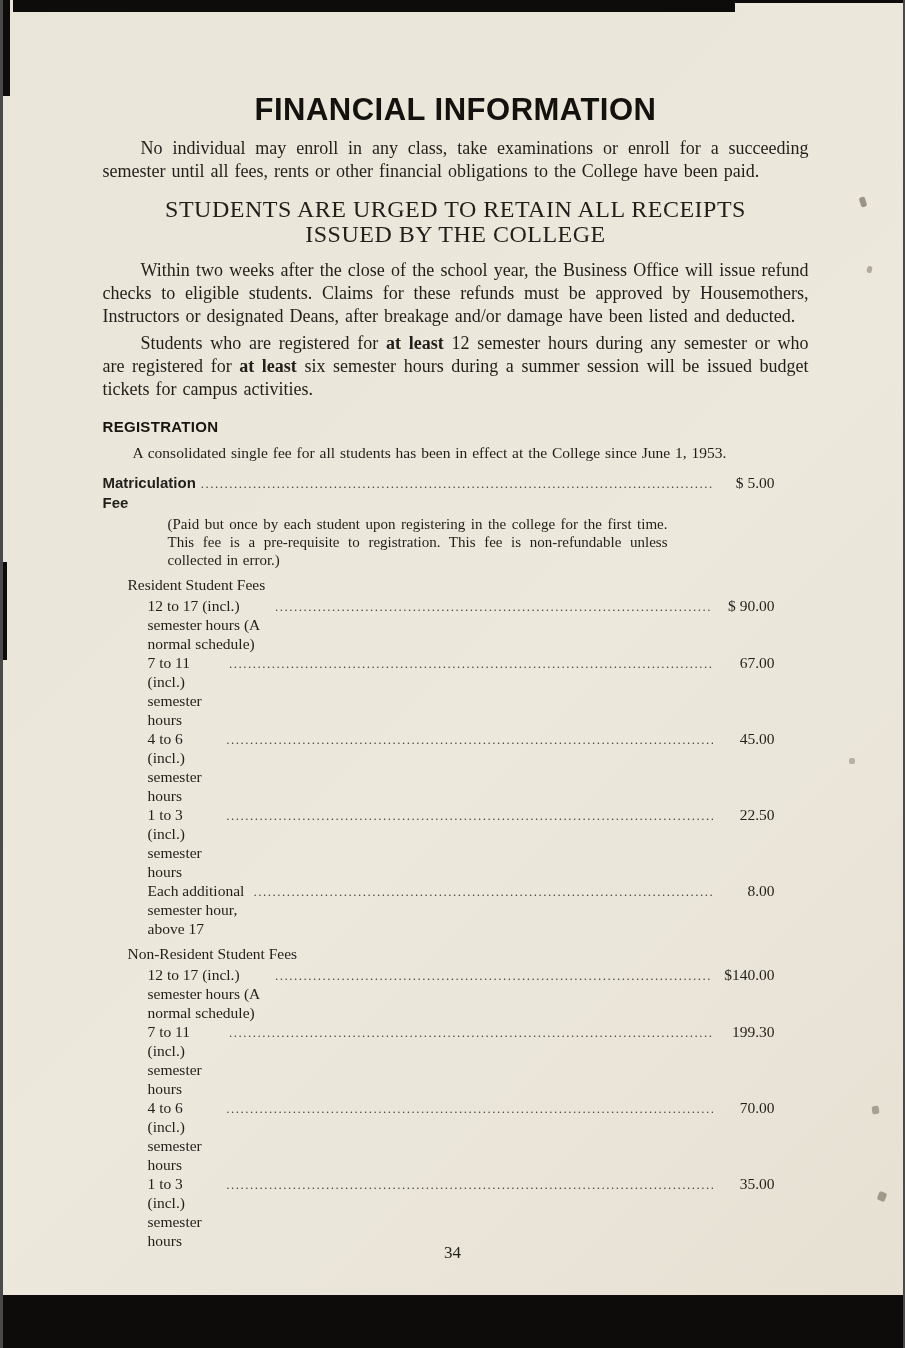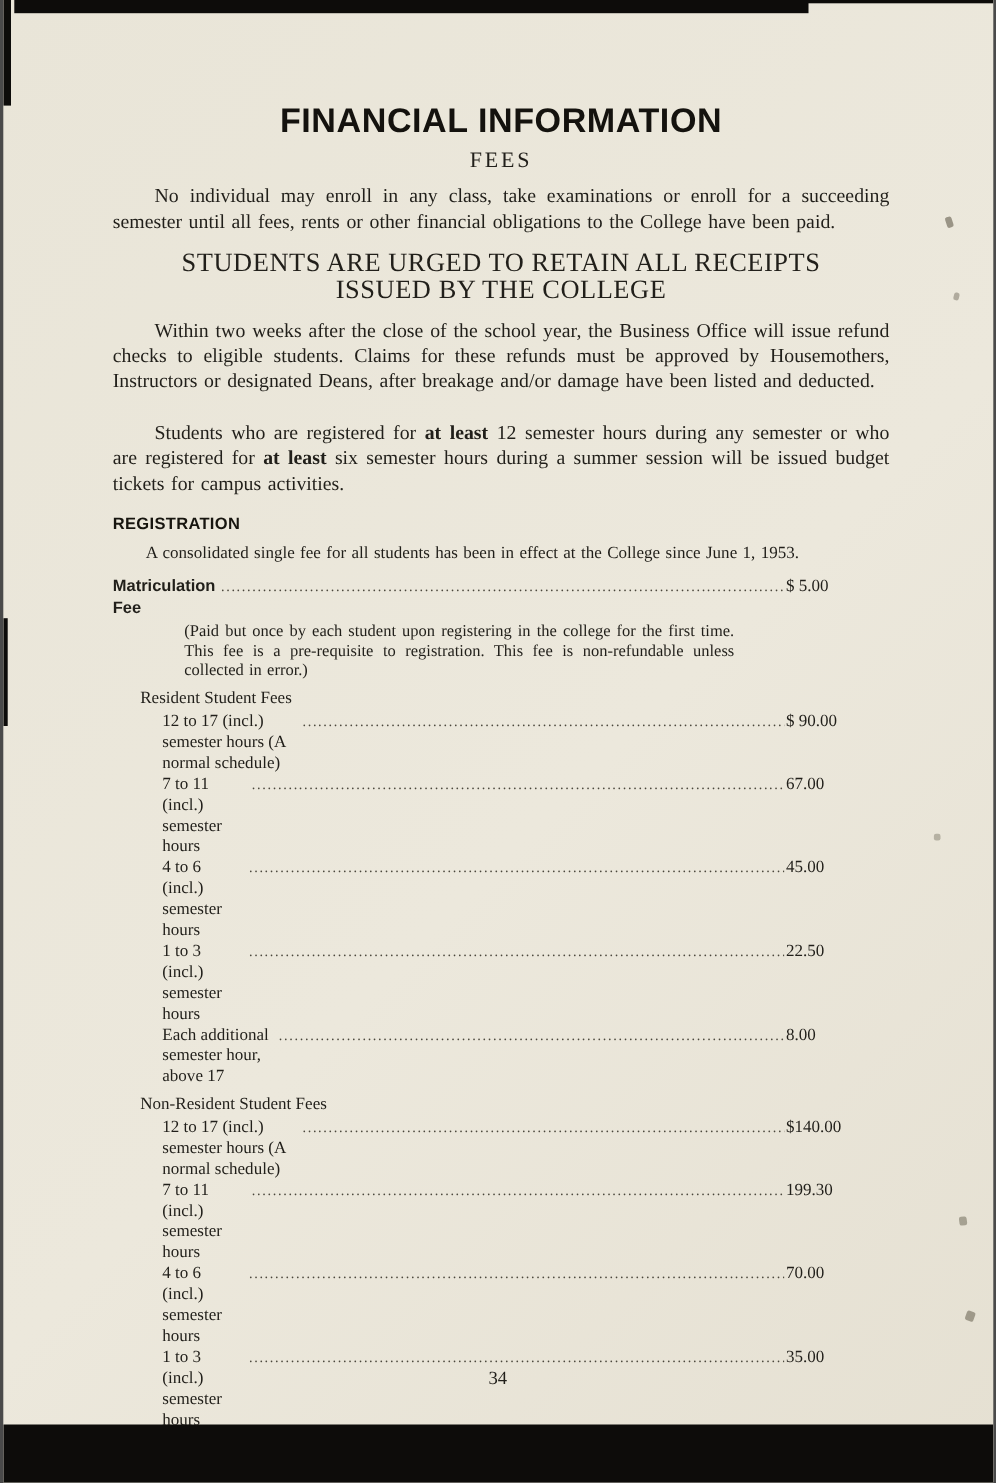--- a/index.html
+++ b/index.html
@@ -32,21 +32,21 @@
     font-family: "Liberation Sans", "DejaVu Sans", sans-serif;
     font-weight: 700; font-size: 31px; line-height: 36px;
     letter-spacing: .5px; text-align: center; margin: 4px 0 0 0; color: #14120e;
   }
   .subtitle { font-size: 20px; line-height: 24px; letter-spacing: 2.5px; text-align: center; margin-top: 6px; }
 
   .body-par { font-size: 18px; line-height: 23px; text-align: justify; text-indent: 38px; word-spacing: 1.5px; margin: 0; }
   .p1 { margin-top: 24px; }
   .p2 { margin-top: 9px; }
   .p3 { margin-top: 12px; }
-  .p4 { margin-top: 24px; }
+  .p4 { margin-top: 4px; }
   .inline-bold { font-weight: 700; }
 
   .notice { margin-top: 14px; font-size: 24px; line-height: 25px; text-align: center; letter-spacing: .5px; }
 
   .section-heading {
     font-family: "Liberation Sans", "DejaVu Sans", sans-serif;
     font-weight: 700; font-size: 15px; line-height: 19px;
     letter-spacing: .3px; color: #17150f; margin: 16px 0 0 0;
   }
   .semester-heading { margin-top: 9px; }
@@ -54,21 +54,21 @@
   .small-par { font-size: 15.5px; line-height: 19px; text-align: justify; text-indent: 30px; word-spacing: 1px; margin: 7px 0 0 0; }
 
   .fee-row { display: flex; align-items: baseline; line-height: 19px; font-size: 15.5px; }
   .matric-row { margin-top: 11px; padding-right: 34px; line-height: 20px; }
   .matric-label { font-family: "Liberation Sans", "DejaVu Sans", sans-serif; font-weight: 700; font-size: 15px; }
   .dots { flex: 1 1 auto; overflow: hidden; white-space: nowrap; margin: 0 2px 0 5px; color: #4a463b; }
   .dots::after {
     content: "................................................................................................................................................................................................................................................";
     font-size: 13px; letter-spacing: 1.5px;
   }
-  .fee-amount { flex: 0 0 auto; min-width: 60px; text-align: left; white-space: nowrap; }
+  .fee-amount { flex: 0 0 auto; min-width: 60px; text-align: right; white-space: nowrap; }
 
   .matric-note { font-size: 15px; line-height: 18px; margin: 2px 0 0 65px; width: 500px; text-align: justify; word-spacing: 1px; }
 
   .group-title { font-size: 15.5px; line-height: 20px; margin: 6px 0 1px 25px; }
   .fee-rows { padding-left: 45px; padding-right: 34px; }
 
   .page-number { position: absolute; top: 1243px; left: 0; right: 0; text-align: center; font-size: 17px; }
 </style>
 </head>
 <body>
@@ -82,21 +82,20 @@
   <div class="scan-bar-bottom"></div>
   <div class="speck s1"></div>
   <div class="speck s2"></div>
   <div class="speck s3"></div>
   <div class="speck s4"></div>
   <div class="speck s5"></div>
 
   <div class="content">
 
     <h1 class="title">FINANCIAL INFORMATION</h1>
-    <div class="subtitle">FEES</div>
 
     <p class="body-par p2">No individual may enroll in any class, take examinations or enroll for a succeeding semester until all fees, rents or other financial obligations to the College have been paid.</p>
 
     <div class="notice">
       <div>STUDENTS ARE URGED TO RETAIN ALL RECEIPTS</div>
       <div>ISSUED BY THE COLLEGE</div>
     </div>
 
     <p class="body-par p3">Within two weeks after the close of the school year, the Business Office will issue refund checks to eligible students. Claims for these refunds must be approved by Housemothers, Instructors or designated Deans, after breakage and/or damage have been listed and deducted.</p>
 

